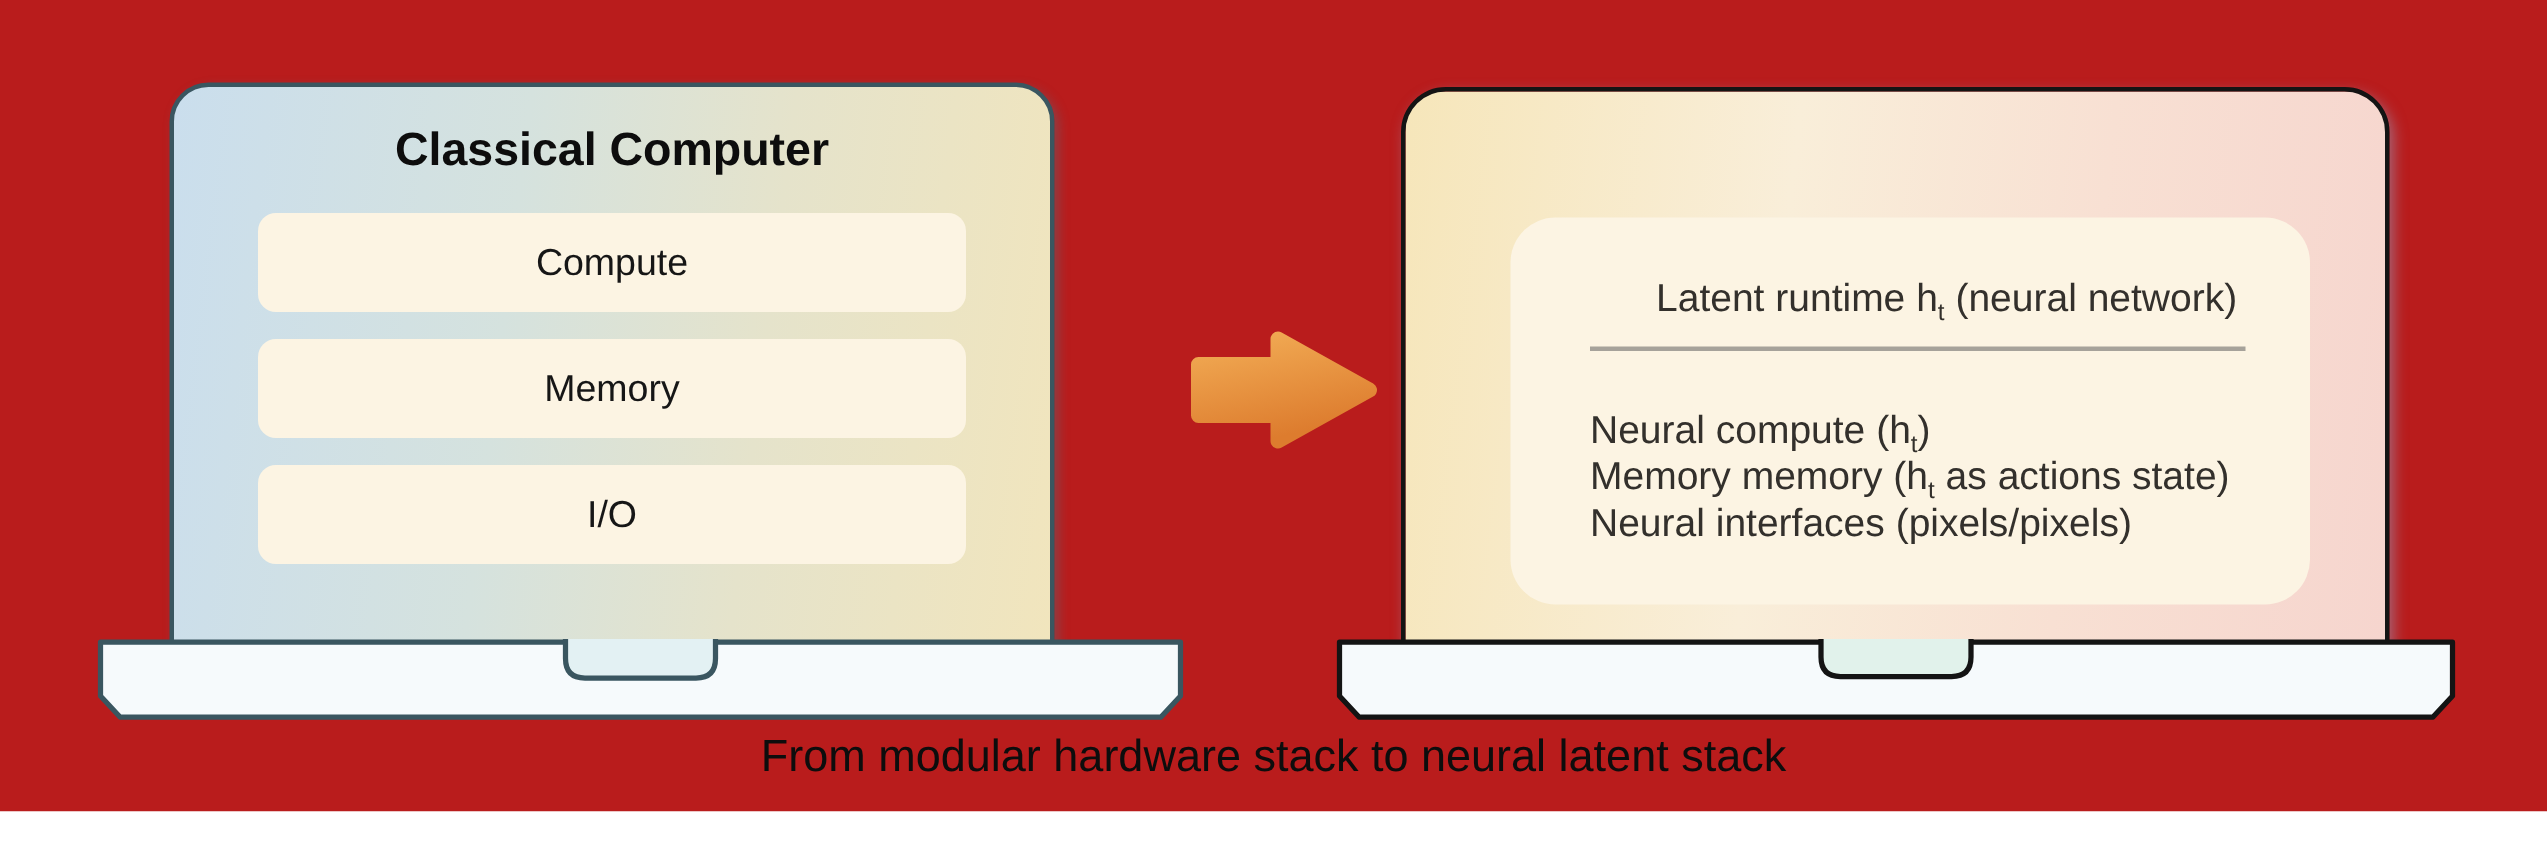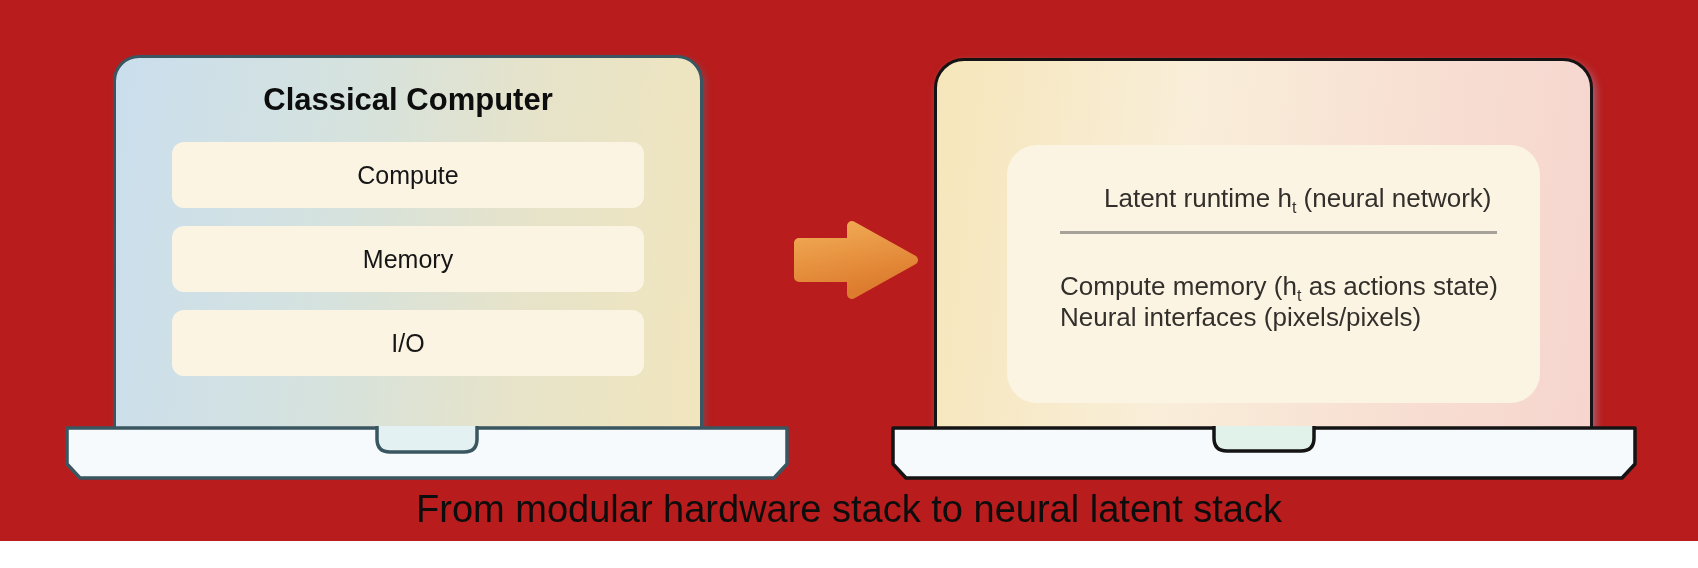--- a/index.html
+++ b/index.html
@@ -103,21 +103,21 @@
   .base-left  { left: 63px;  top: 426px; }
   .base-right { left: 889px; top: 426px; }
   .arrow-svg  { position: absolute; left: 786px; top: 208px; z-index: 1; }
 
   
   .figure-caption {
     position: absolute;
     left: 0; top: 488px;
     width: 1698px;
     text-align: center;
-    font-size: 38px;
+    font-size: 30px;
     color: #0D0D0D;
   }
 </style>
 </head>
 <body>
 
 <div class="canvas">
 
   <div class="screen screen-left">
     <div class="screen-title">Classical Computer</div>
@@ -153,21 +153,24 @@
 
     <div class="neural-panel">
       <div class="runtime-line">
         <span>Latent runtime h</span><sub class="subscript">t</sub><span> (neural network)</span>
       </div>
 
       <div class="panel-divider"></div>
 
       <div class="neural-items">
         <div class="neural-line">
-          <span>Compute memory (h</span><sub class="subscript">t</sub><span> as actions state)</span>
+          <span>Neural compute (h</span><sub class="subscript">t</sub><span>)</span>
+        </div>
+        <div class="neural-line">
+          <span>Memory memory (h</span><sub class="subscript">t</sub><span> as actions state)</span>
         </div>
         <div class="neural-line">
           <span>Neural interfaces (pixels/pixels)</span><sub class="subscript"></sub><span></span>
         </div>
       </div>
     </div>
   </div>
 
   <svg class="base-svg base-right" width="750" height="54" viewBox="0 0 750 54">
     <path d="M4,2 H746 V38 L733,52 H17 L4,38 Z" fill="#F6FAFC" stroke="#141414" stroke-width="3.5" stroke-linejoin="round"></path>

